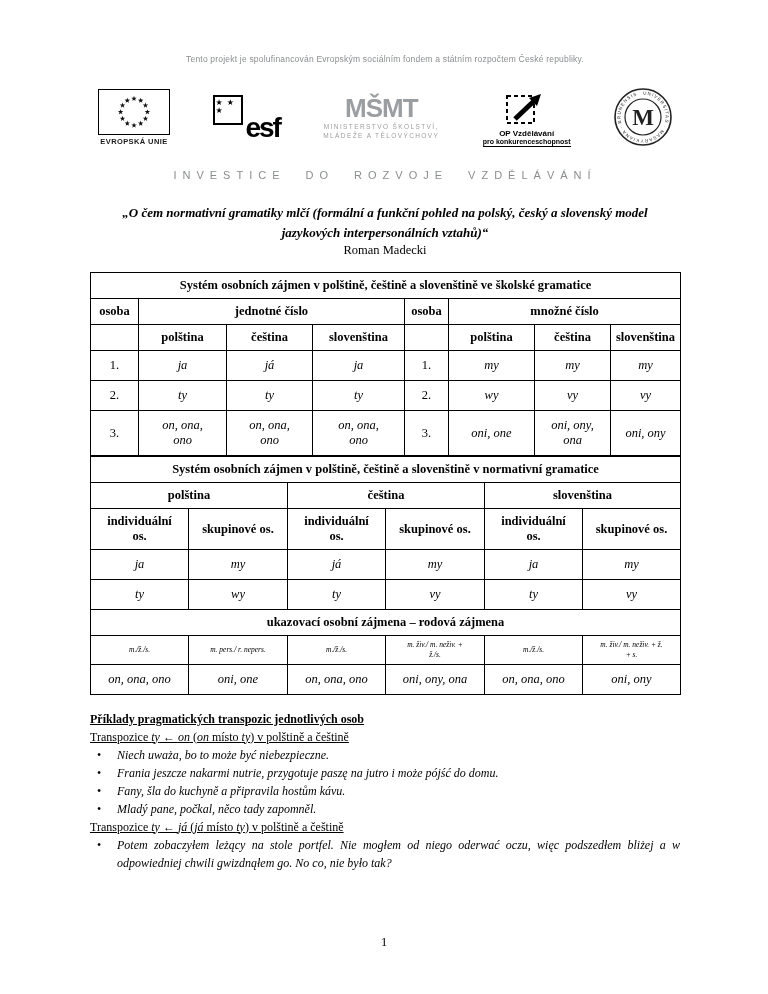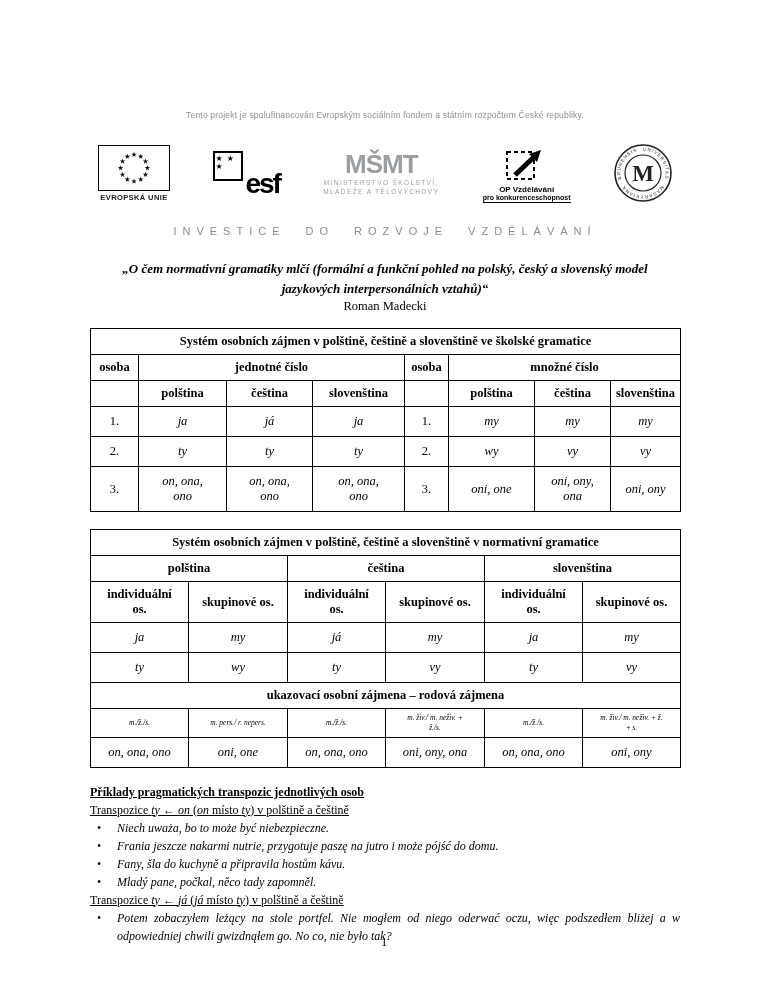--- a/index.html
+++ b/index.html
@@ -2,21 +2,21 @@
 <html lang="cs" style="--muted-text: #8a8d8f; --logo-gray: #9b9ea0;"><head>
 <meta charset="utf-8">
 <style>
   * { margin:0; padding:0; box-sizing:border-box; }
   html,body { background:#e8e8e8; }
   .page {
     width:768px; height:994px; margin:0 auto; background:#fff;
     font-family:"Liberation Serif", serif; color:#000;
     position:relative; overflow:hidden;
   }
-  .content { padding:110px 88px 0 90px; }
+  .content { padding:54px 88px 0 90px; }
 
   
   .funding-note {
     text-align:center; font-family:"Liberation Sans", sans-serif;
     font-size:8.5px; color:var(--muted-text, #8a8d8f); letter-spacing:.2px;
   }
   .logos-row {
     margin-top:15px; height:76px; display:flex; align-items:center;
     justify-content:space-between; padding:0 8px;
   }
@@ -42,21 +42,21 @@
   }
   .doc-title {
     margin:22px auto 0; max-width:580px; text-align:center;
     font-weight:bold; font-style:italic; font-size:13px; line-height:1.5;
   }
   .doc-author { text-align:center; font-size:12.5px; margin-top:1px; }
 
   
   table.gtable { border-collapse:collapse; width:100%; table-layout:fixed; font-size:12.5px; }
   .t1 { margin-top:14px; }
-  .t2 { margin-top:17px; }
+  .t2 { }
   .gtable td { border:1px solid #000; text-align:center; vertical-align:middle; padding:5px 3px; white-space:pre-line; }
   .gtable td.ttl { font-weight:bold; }
   .gtable td.hdr { font-weight:bold; }
   .gtable td.it  { font-style:italic; }
   .gtable td.body { padding:7px 3px; }
   .gtable td.small { font-size:7.5px; font-style:italic; padding:4px 2px; line-height:1.3; }
 
   
   .examples { margin-top:15px; font-size:12px; line-height:1.5; }
   .ex-heading { font-weight:bold; text-decoration:underline; }

